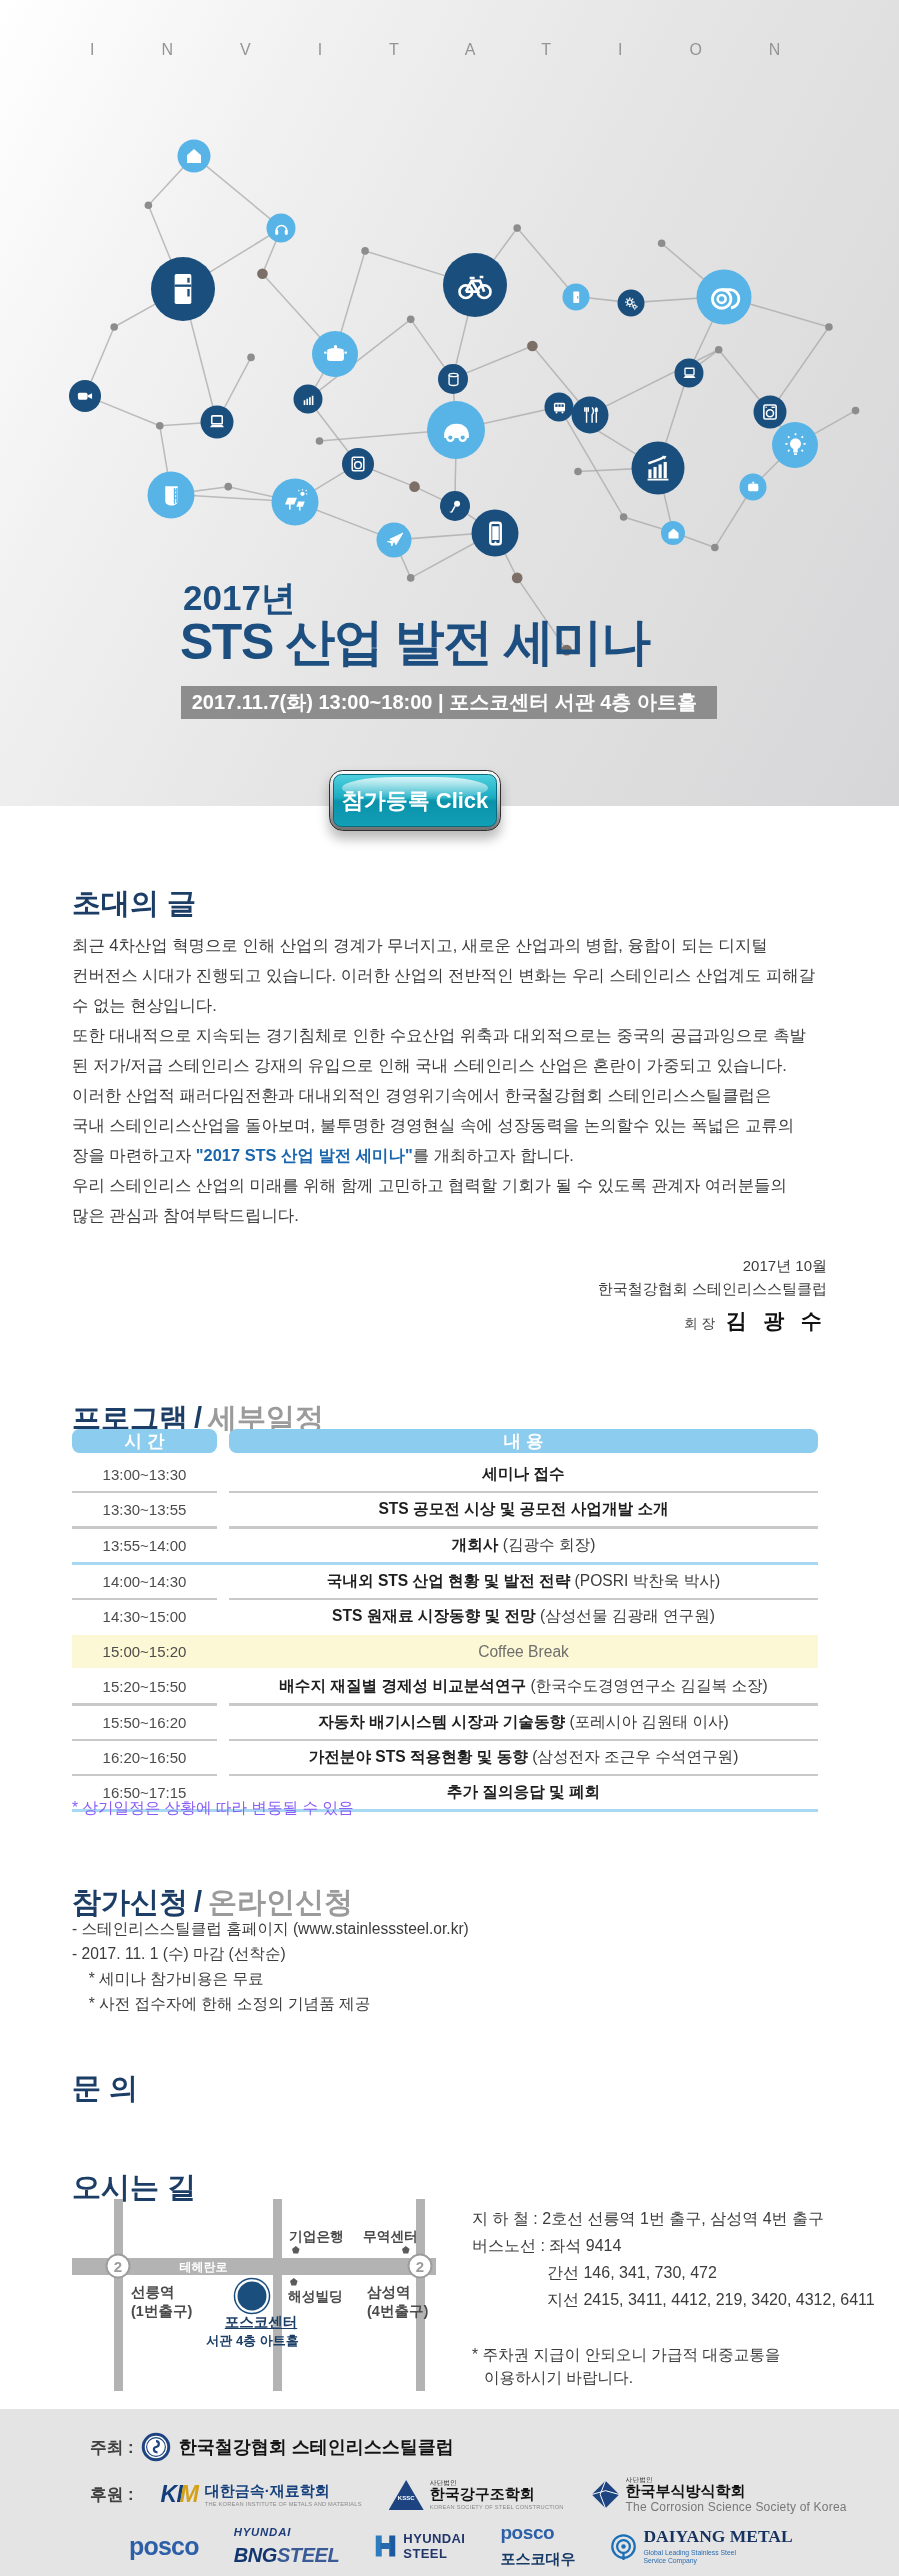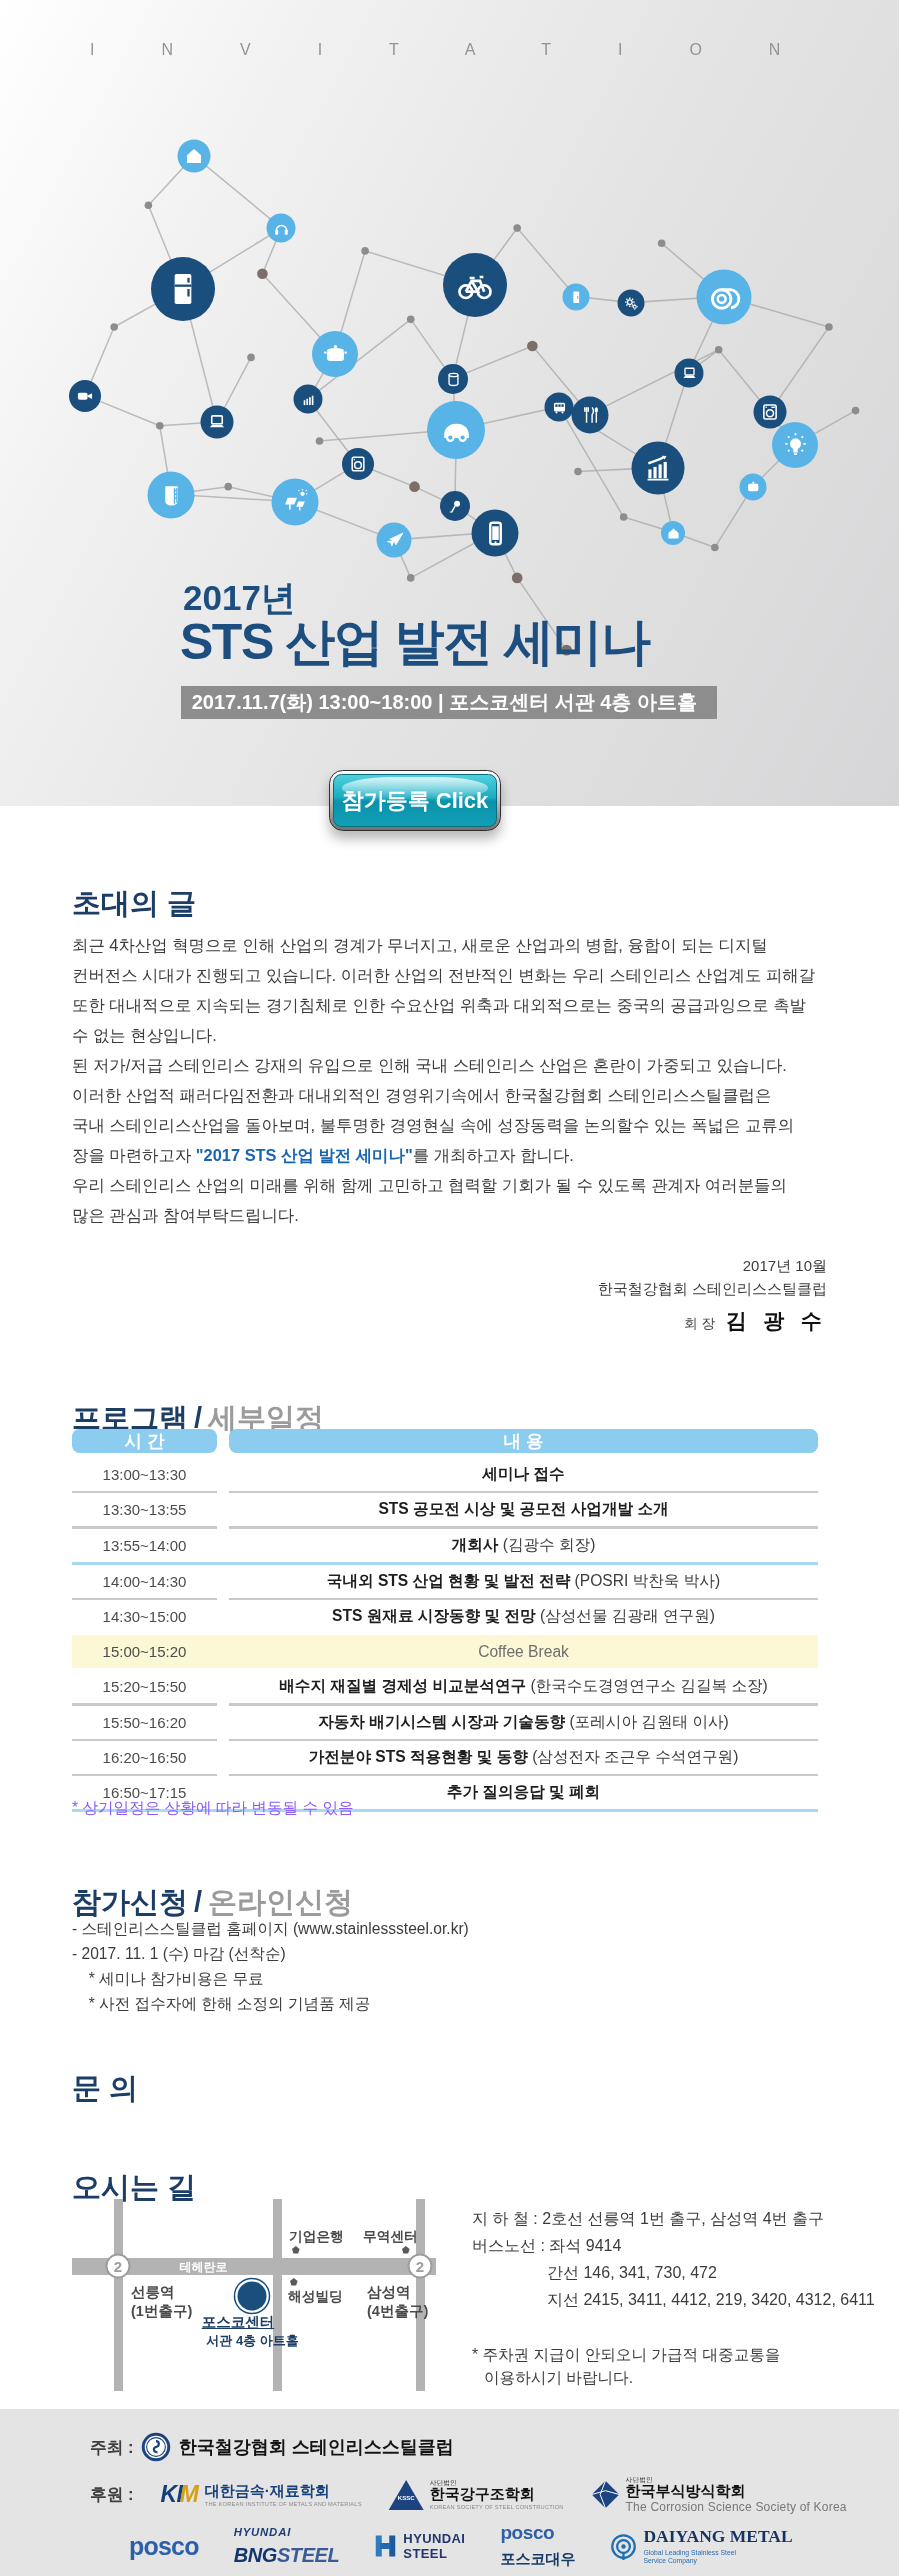--- a/index.html
+++ b/index.html
@@ -71,21 +71,21 @@
   .badge2{position:absolute;width:25px;height:25px;border-radius:50%;background:#fff;border:2.3px solid #9d9d9d;
         box-sizing:border-box;color:#9d9d9d;font-size:15px;font-weight:800;
         display:flex;align-items:center;justify-content:center;transform:translate(-50%,-50%);}
   .poi{position:absolute;font-size:13.7px;font-weight:700;color:#4a4a4a;white-space:nowrap;}
   .pent{position:absolute;width:7.6px;height:7.6px;background:#5a5a5a;
         clip-path:polygon(50% 0,100% 38%,81% 100%,19% 100%,0 38%);}
   .station{position:absolute;font-size:14.5px;font-weight:700;color:#4a4a4a;line-height:19px;white-space:nowrap;}
   .venue-dot{position:absolute;left:180px;top:97px;width:29px;height:29px;border-radius:50%;
         background:var(--navy,#1a4e7d);transform:translate(-50%,-50%);
         box-shadow:0 0 0 2.3px #fff,0 0 0 3.8px var(--navy,#1a4e7d);}
-  .venue-l1{position:absolute;left:105px;top:114px;width:122px;text-align:center;font-size:14.5px;
+  .venue-l1{position:absolute;left:128px;top:114px;width:122px;text-align:center;font-size:14.5px;
         font-weight:800;color:var(--hnavy,#1c3e66);text-decoration:underline;}
   .venue-l2{position:absolute;left:112px;top:133px;width:137px;text-align:center;font-size:13px;
         font-weight:800;color:var(--hnavy,#1c3e66);}
   .dirinfo{position:absolute;left:472px;top:2205px;width:426px;font-size:16px;color:#3c3c3c;}
   .dirinfo .ln{height:27px;line-height:27px;white-space:nowrap;}
   .dirinfo .b{font-weight:800;color:#222;}
   .dirinfo .ind{padding-left:75px;}
   .dirnote{position:absolute;left:472px;top:2343px;font-size:15.6px;color:#3c3c3c;line-height:23px;}
   .dirnote .i2{padding-left:12px;}
   
@@ -442,22 +442,22 @@
     <div class="datebar">2017.11.7(화) 13:00~18:00 | 포스코센터 서관 4층 아트홀</div>
   </div>
   <div class="register">
     <div class="register-inner">참가등록 Click</div>
   </div>
 
   <h2 class="h2" style="left:72px;top:860px;">초대의 글</h2>
   <div class="invite-body" id="inviteBody">
       <div class="ln">최근 4차산업 혁명으로 인해 산업의 경계가 무너지고, 새로운 산업과의 병합, 융합이 되는 디지털</div>
       <div class="ln">컨버전스 시대가 진행되고 있습니다. 이러한 산업의 전반적인 변화는 우리 스테인리스 산업계도 피해갈</div>
+      <div class="ln">수 없는 현상입니다.</div>
       <div class="ln">또한 대내적으로 지속되는 경기침체로 인한 수요산업 위축과 대외적으로는 중국의 공급과잉으로 촉발</div>
-      <div class="ln">수 없는 현상입니다.</div>
       <div class="ln">된 저가/저급 스테인리스 강재의 유입으로 인해 국내 스테인리스 산업은 혼란이 가중되고 있습니다.</div>
       <div class="ln">이러한 산업적 패러다임전환과 대내외적인 경영위기속에서 한국철강협회 스테인리스스틸클럽은</div>
       <div class="ln">국내 스테인리스산업을 돌아보며, 불투명한 경영현실 속에 성장동력을 논의할수 있는 폭넓은 교류의</div>
       <div class="ln"><span>장을 마련하고자 </span><span class="em">"2017 STS 산업 발전 세미나"</span><span>를 개최하고자 합니다.</span></div>
       <div class="ln">우리 스테인리스 산업의 미래를 위해 함께 고민하고 협력할 기회가 될 수 있도록 관계자 여러분들의</div>
       <div class="ln">많은 관심과 참여부탁드립니다.</div>
     </div>
   <div class="sign">
     <div class="d">2017년 10월</div>
     <div class="o">한국철강협회 스테인리스스틸클럽</div>

